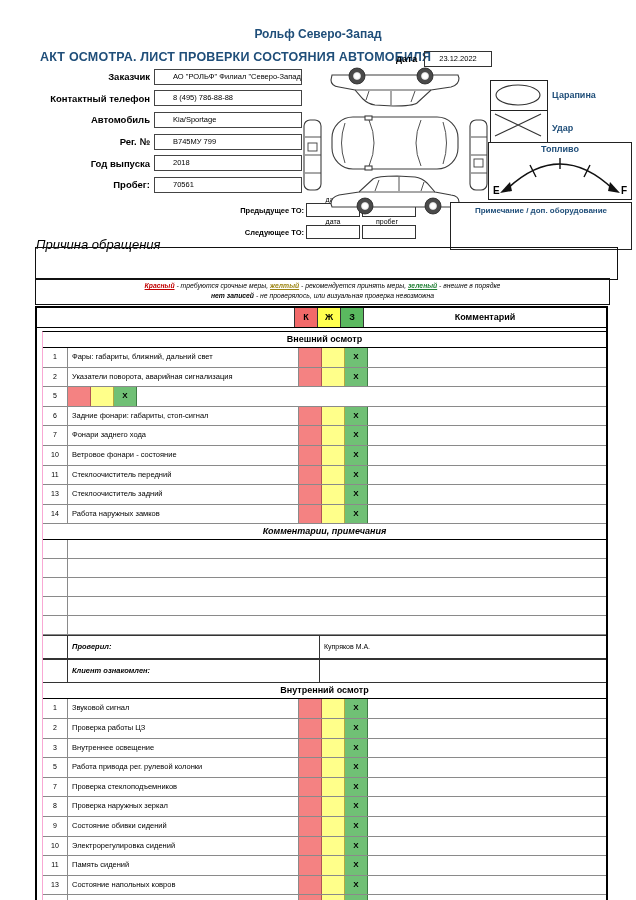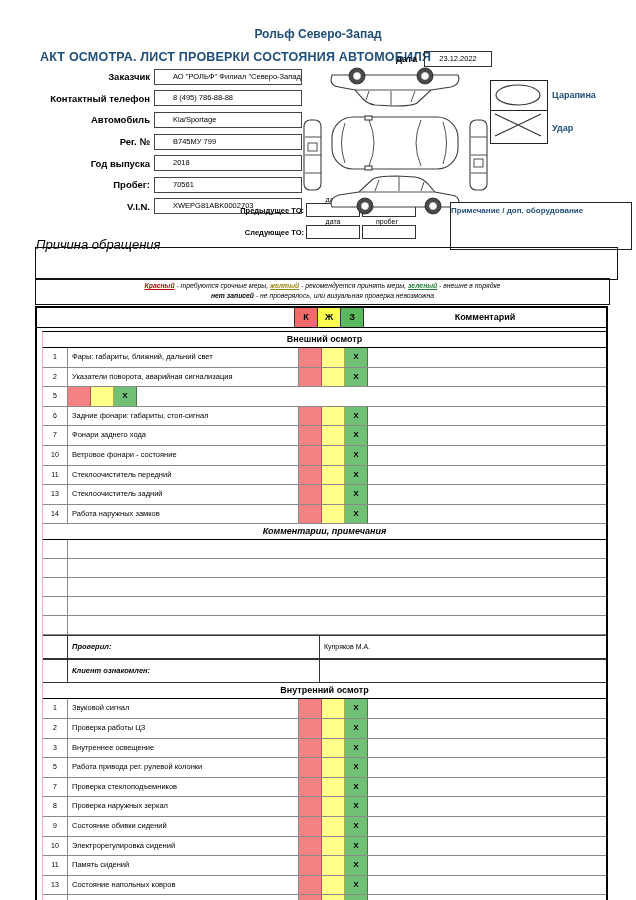--- a/index.html
+++ b/index.html
@@ -43,21 +43,21 @@
   .dmg-cell + .dmg-cell{border-top:1.2px solid #222;}
   .dmg-label{position:absolute;font-size:9px;font-weight:bold;color:var(--accent-blue);white-space:nowrap;}
 
   
   .fuel-box{position:absolute;left:488px;top:142px;width:142px;height:56px;border:1.5px solid #222;background:#fff;text-align:center;}
   .fuel-title{color:var(--accent-blue);font-weight:bold;font-size:9px;margin-top:1px;}
   .fuel-e{position:absolute;left:4px;bottom:3px;font-size:10px;font-weight:bold;}
   .fuel-f{position:absolute;right:4px;bottom:3px;font-size:10px;font-weight:bold;}
 
   
-  .note-box{position:absolute;left:450px;top:202px;width:180px;height:46px;border:1.5px solid #222;background:#fff;text-align:left;}
+  .note-box{position:absolute;left:450px;top:202px;width:180px;height:46px;border:1.5px solid #222;background:#fff;text-align:center;}
   .note-title{color:var(--accent-blue);font-weight:bold;font-size:8px;margin-top:3px;}
 
   
   .reason-label{position:absolute;left:36px;top:237px;font-size:13px;font-style:italic;}
   .reason-box{position:absolute;left:35px;top:247px;width:573px;height:27px;border:1.5px solid #111;font-size:7.5px;padding:2px 4px;}
 
   
   .legend-box{position:absolute;left:35px;top:278px;width:573px;height:25px;border:1px solid #111;
               text-align:center;font-size:6.8px;font-style:italic;}
   .legend-line{margin-top:3px;}
@@ -124,24 +124,20 @@
         <div class="fbox">В745МУ 799</div>
       </div>
       <div class="frow">
         <div class="flabel">Год выпуска</div>
         <div class="fbox">2018</div>
       </div>
       <div class="frow">
         <div class="flabel">Пробег:</div>
         <div class="fbox">70561</div>
       </div>
-      <div class="frow">
-        <div class="flabel">V.I.N.</div>
-        <div class="fbox">XWEPG81ABK0002703</div>
-      </div>
     </div>
 
   <div class="to-block">
     <div class="to-cols">
       <span>дата</span>
       <span>пробег</span>
     </div>
     <div class="to-row">
       <div class="to-label">Предыдущее ТО:</div>
       <div class="to-box"></div>
@@ -206,20 +202,31 @@
     </div>
     <div class="dmg-cell">
       <svg width="54" height="28" viewBox="0 0 54 28">
         <path d="M4,3 L50,25 M50,3 L4,25" fill="none" stroke="#333" stroke-width="1.1"></path>
       </svg>
     </div>
   </div>
   <div class="dmg-label" style="left:552px;top:90px;">Царапина</div>
   <div class="dmg-label" style="left:552px;top:123px;">Удар</div>
 
+  <div class="fuel-box">
+    <div class="fuel-title">Топливо</div>
+    <svg width="136" height="40" viewBox="0 0 136 40">
+      <path d="M14,36 Q68,-16 122,36" fill="none" stroke="#111" stroke-width="1.6"></path>
+      <path d="M68,4 L68,15 M38,11 L44,23 M98,11 L92,23" stroke="#111" stroke-width="1.4"></path>
+      <polygon points="8,39 18,28 20,37" fill="#111"></polygon>
+      <polygon points="128,39 118,28 116,37" fill="#111"></polygon>
+    </svg>
+    <span class="fuel-e">E</span>
+    <span class="fuel-f">F</span>
+  </div>
 
   <div class="note-box">
     <div class="note-title">Примечание / доп. оборудование</div>
   </div>
 
   <div class="reason-label">Причина обращения</div>
   <div class="reason-box"></div>
 
   <div class="legend-box">
     <div class="legend-line" id="legend-line1"><span class="lw" style="color: rgb(192, 0, 0);">Красный</span><span> - требуются срочные меры,  </span><span class="lw" style="color: rgb(156, 132, 18);">желтый</span><span> - рекомендуется принять меры,  </span><span class="lw" style="color: rgb(30, 125, 50);">зеленый</span><span> - внешне в порядке</span></div>

